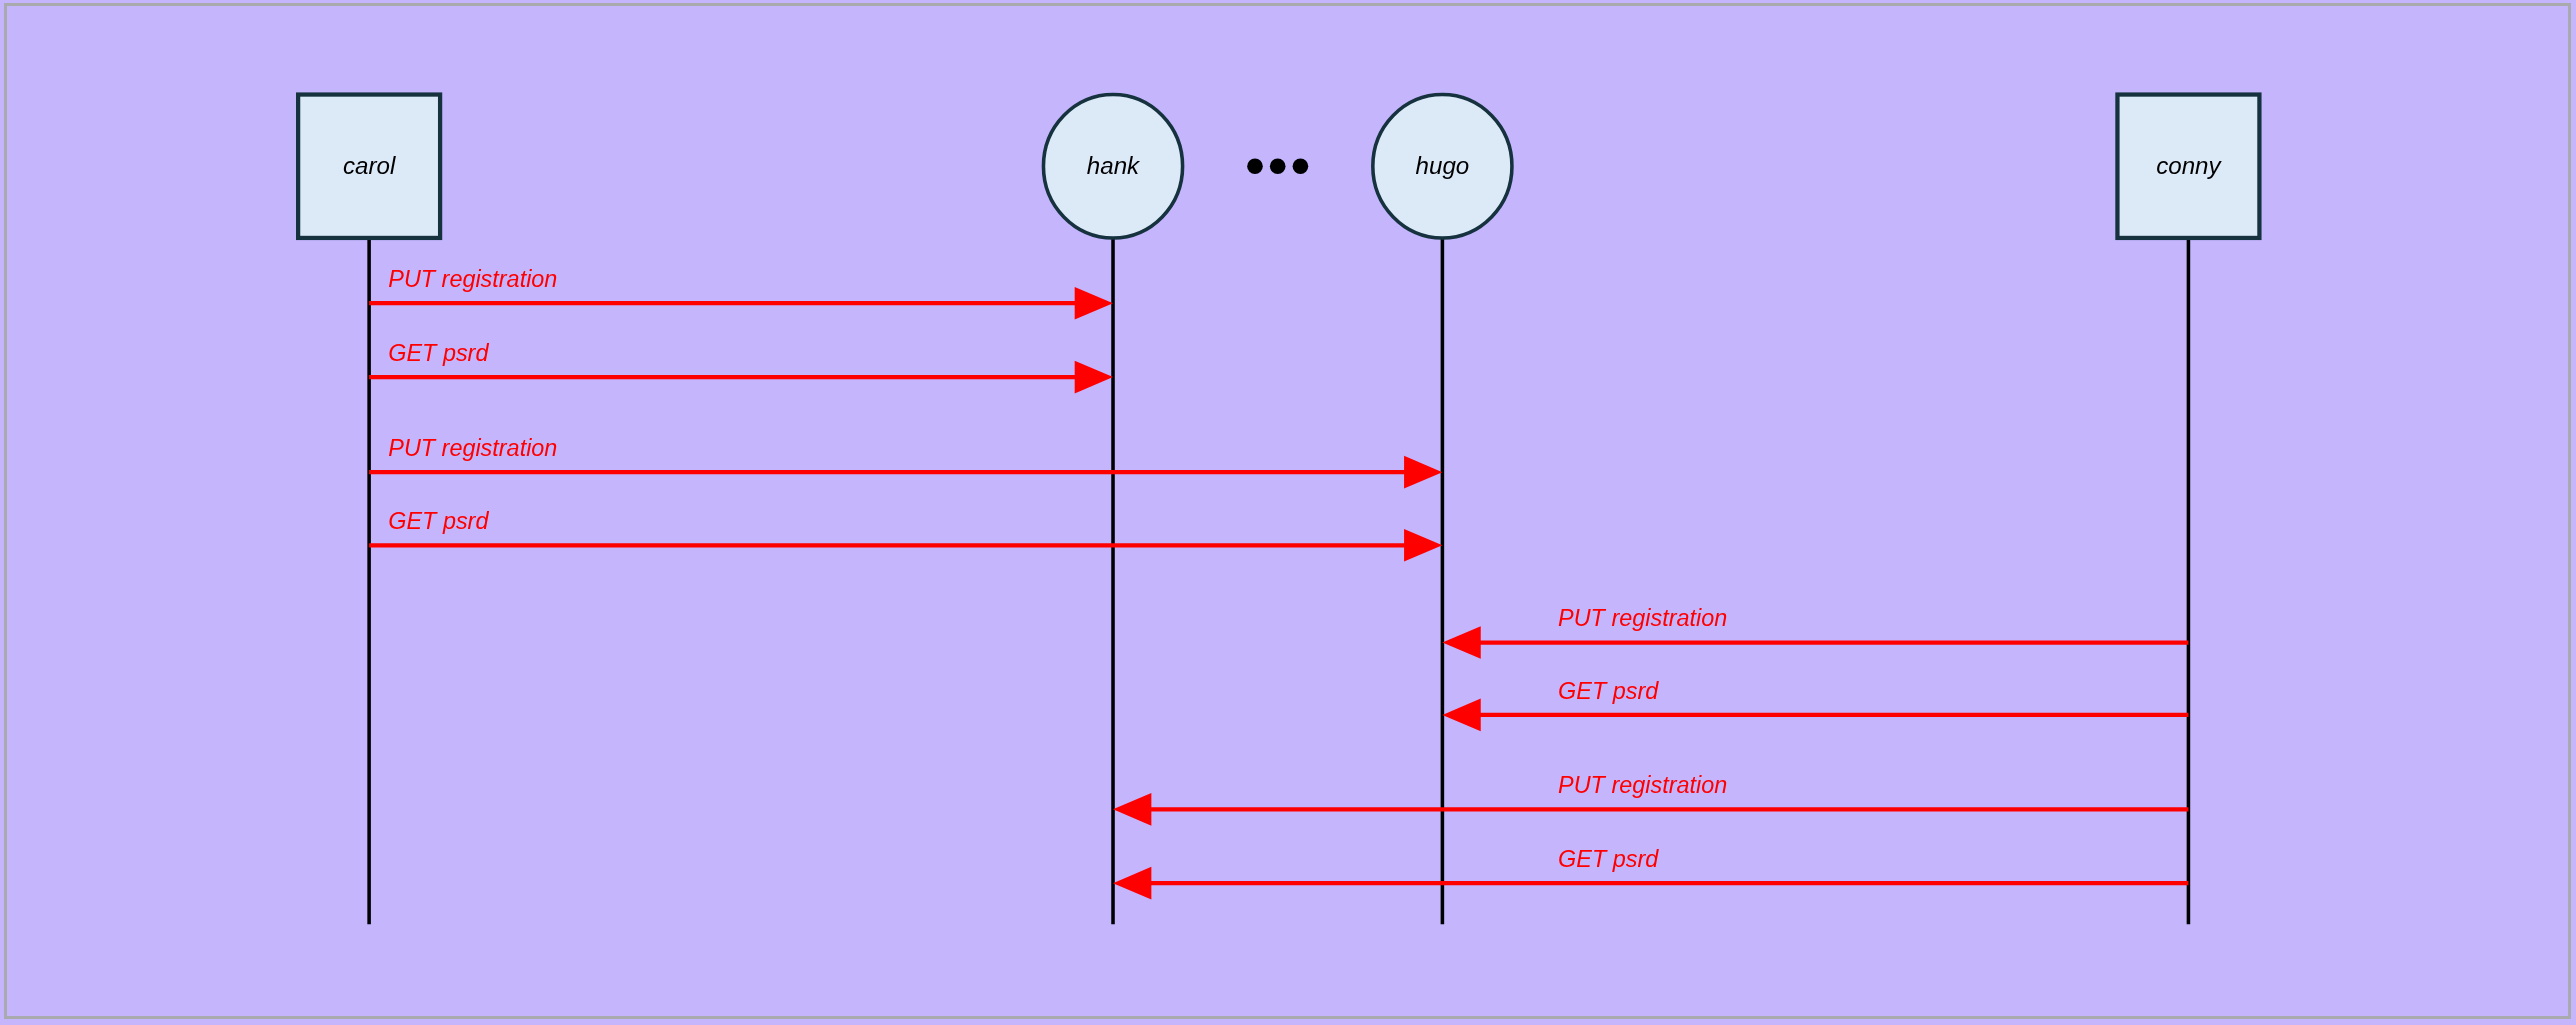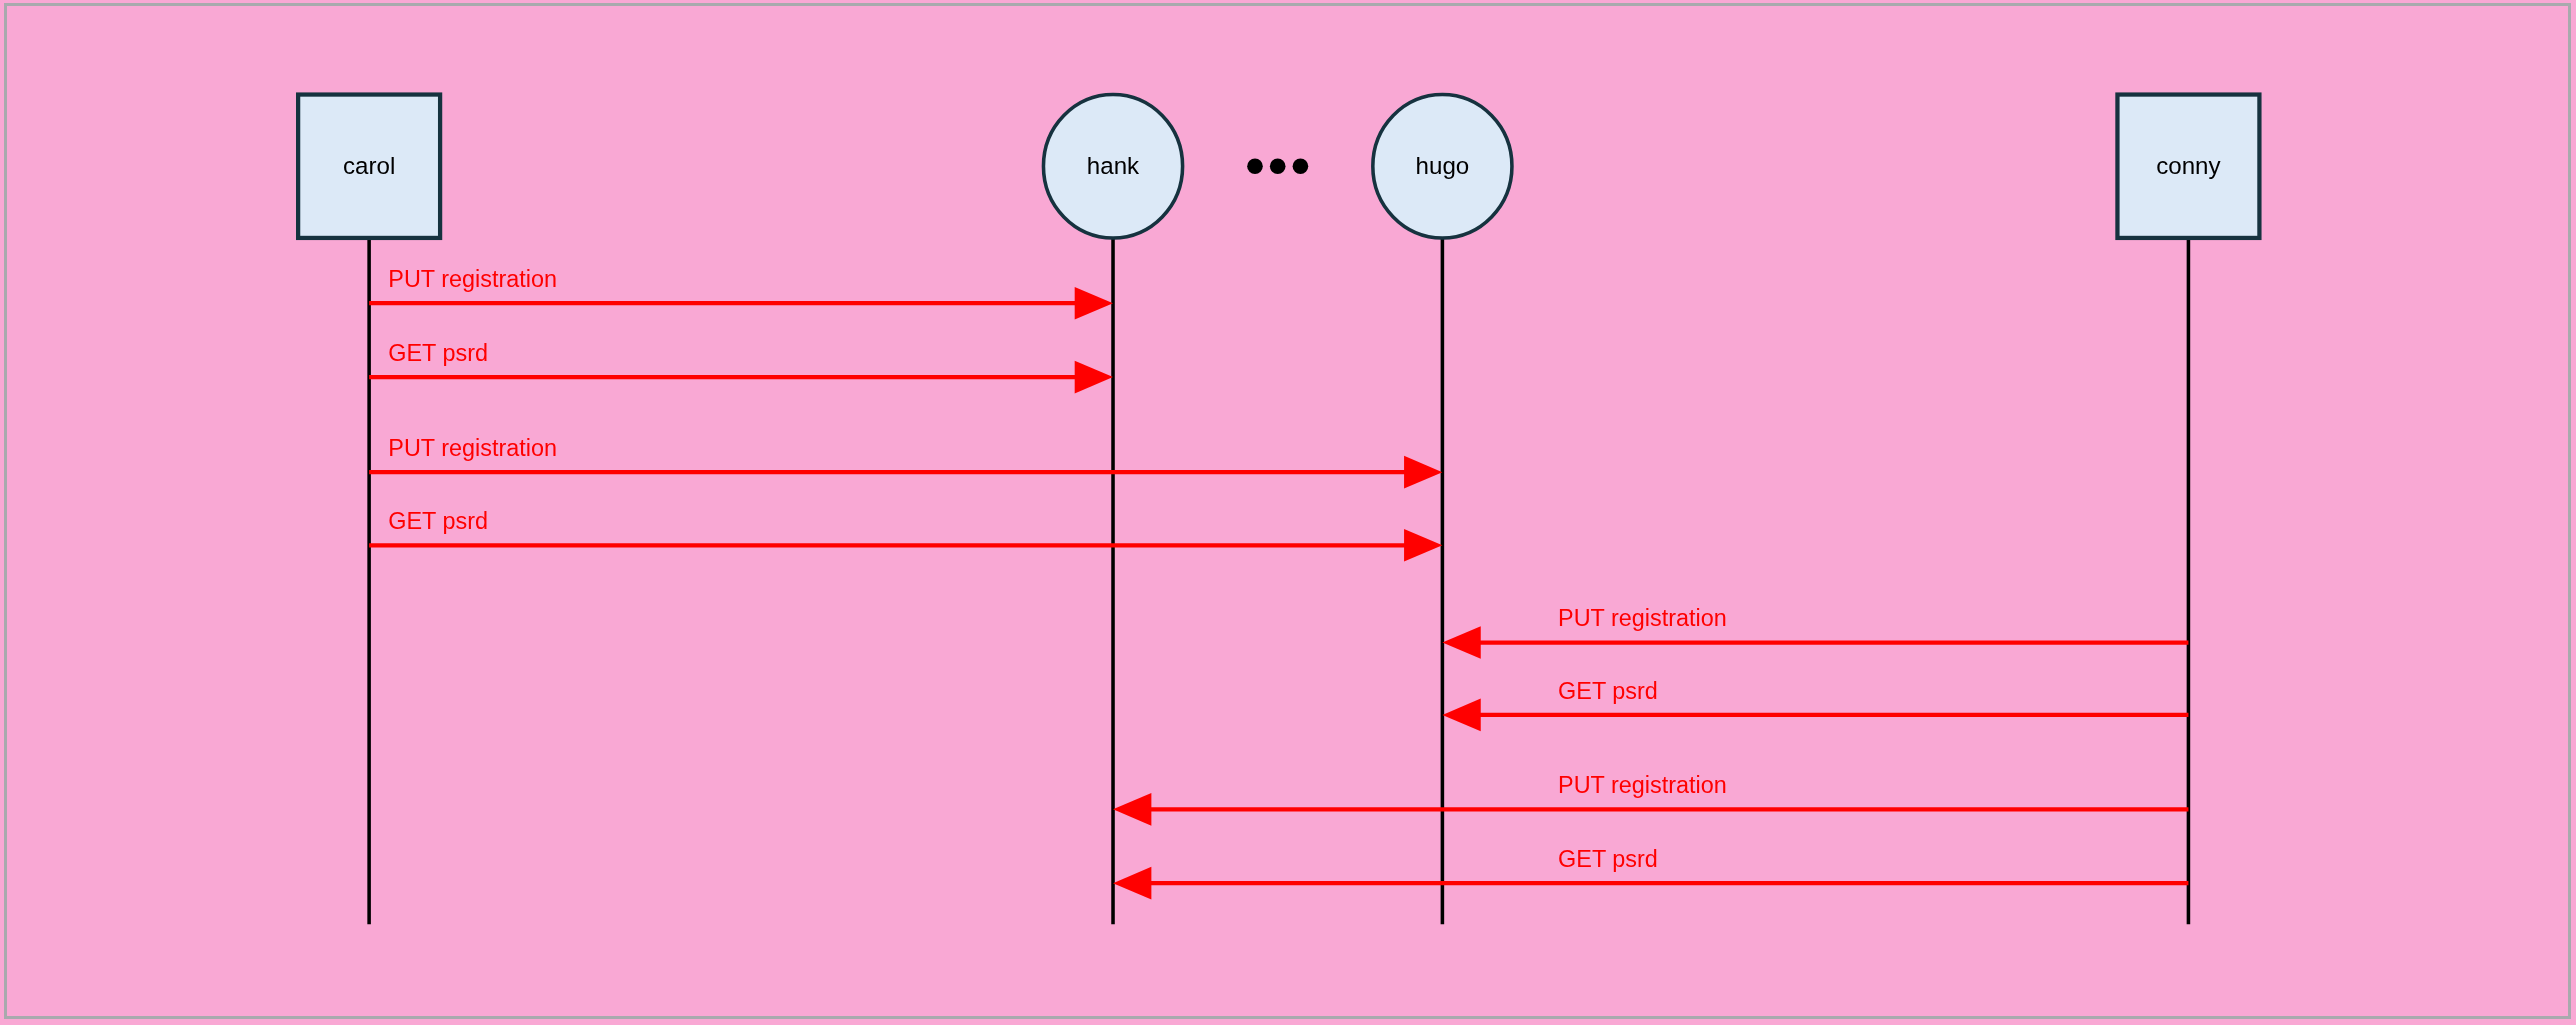--- a/index.html
+++ b/index.html
@@ -8,23 +8,24 @@
     padding: 0;
     background: #ffffff;
   }
   body {
     font-family: "Liberation Sans", sans-serif;
   }
   #canvas {
     position: relative;
     width: 2576px;
     height: 1026px;
-    background: #f9a8d4;
+    background: #c4b5fd;
     box-sizing: border-box;
     overflow: hidden;
+    font-style: italic;
   }
   #frame-border {
     position: absolute;
     left: 4.3px;
     top: 2.8px;
     width: 2567px;
     height: 1016px;
     border: 3.5px solid #a8aaad;
     box-sizing: border-box;
     pointer-events: none;

